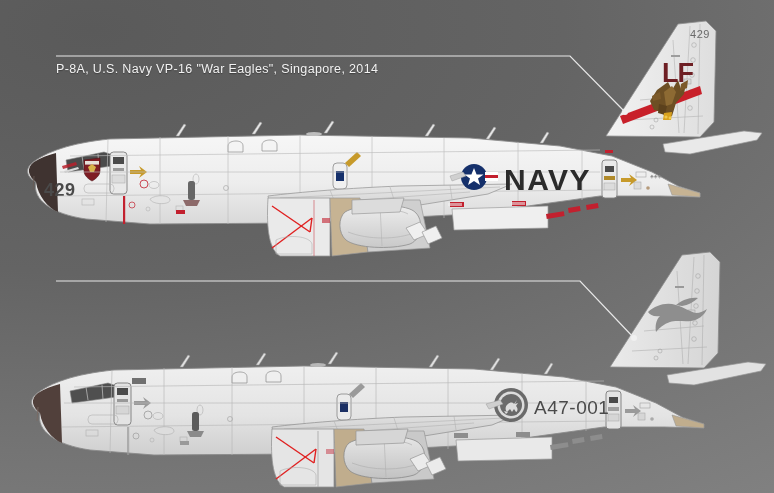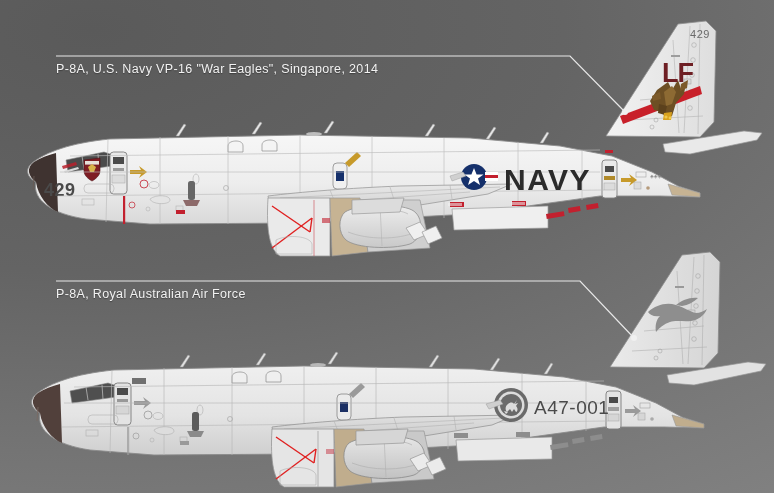--- a/index.html
+++ b/index.html
@@ -499,15 +499,14 @@
     </g>
 
     <g>
       <path d="M56,281 L580,281 L634,338" stroke="#e8e8e8" stroke-width="1.2" fill="none"></path>
       <circle cx="634" cy="338" r="3" fill="#f0f0f0"></circle>
     </g>
   </svg>
   </div>
 
   <div class="cap" style="left:56px;top:62px;">P-8A, U.S. Navy VP-16 "War Eagles", Singapore, 2014</div>
-  <div class="cap" style="left:56px;top:287px;">P-8A, Royal Australian Air Force</div>
 
 </div>
 
 </body></html>

